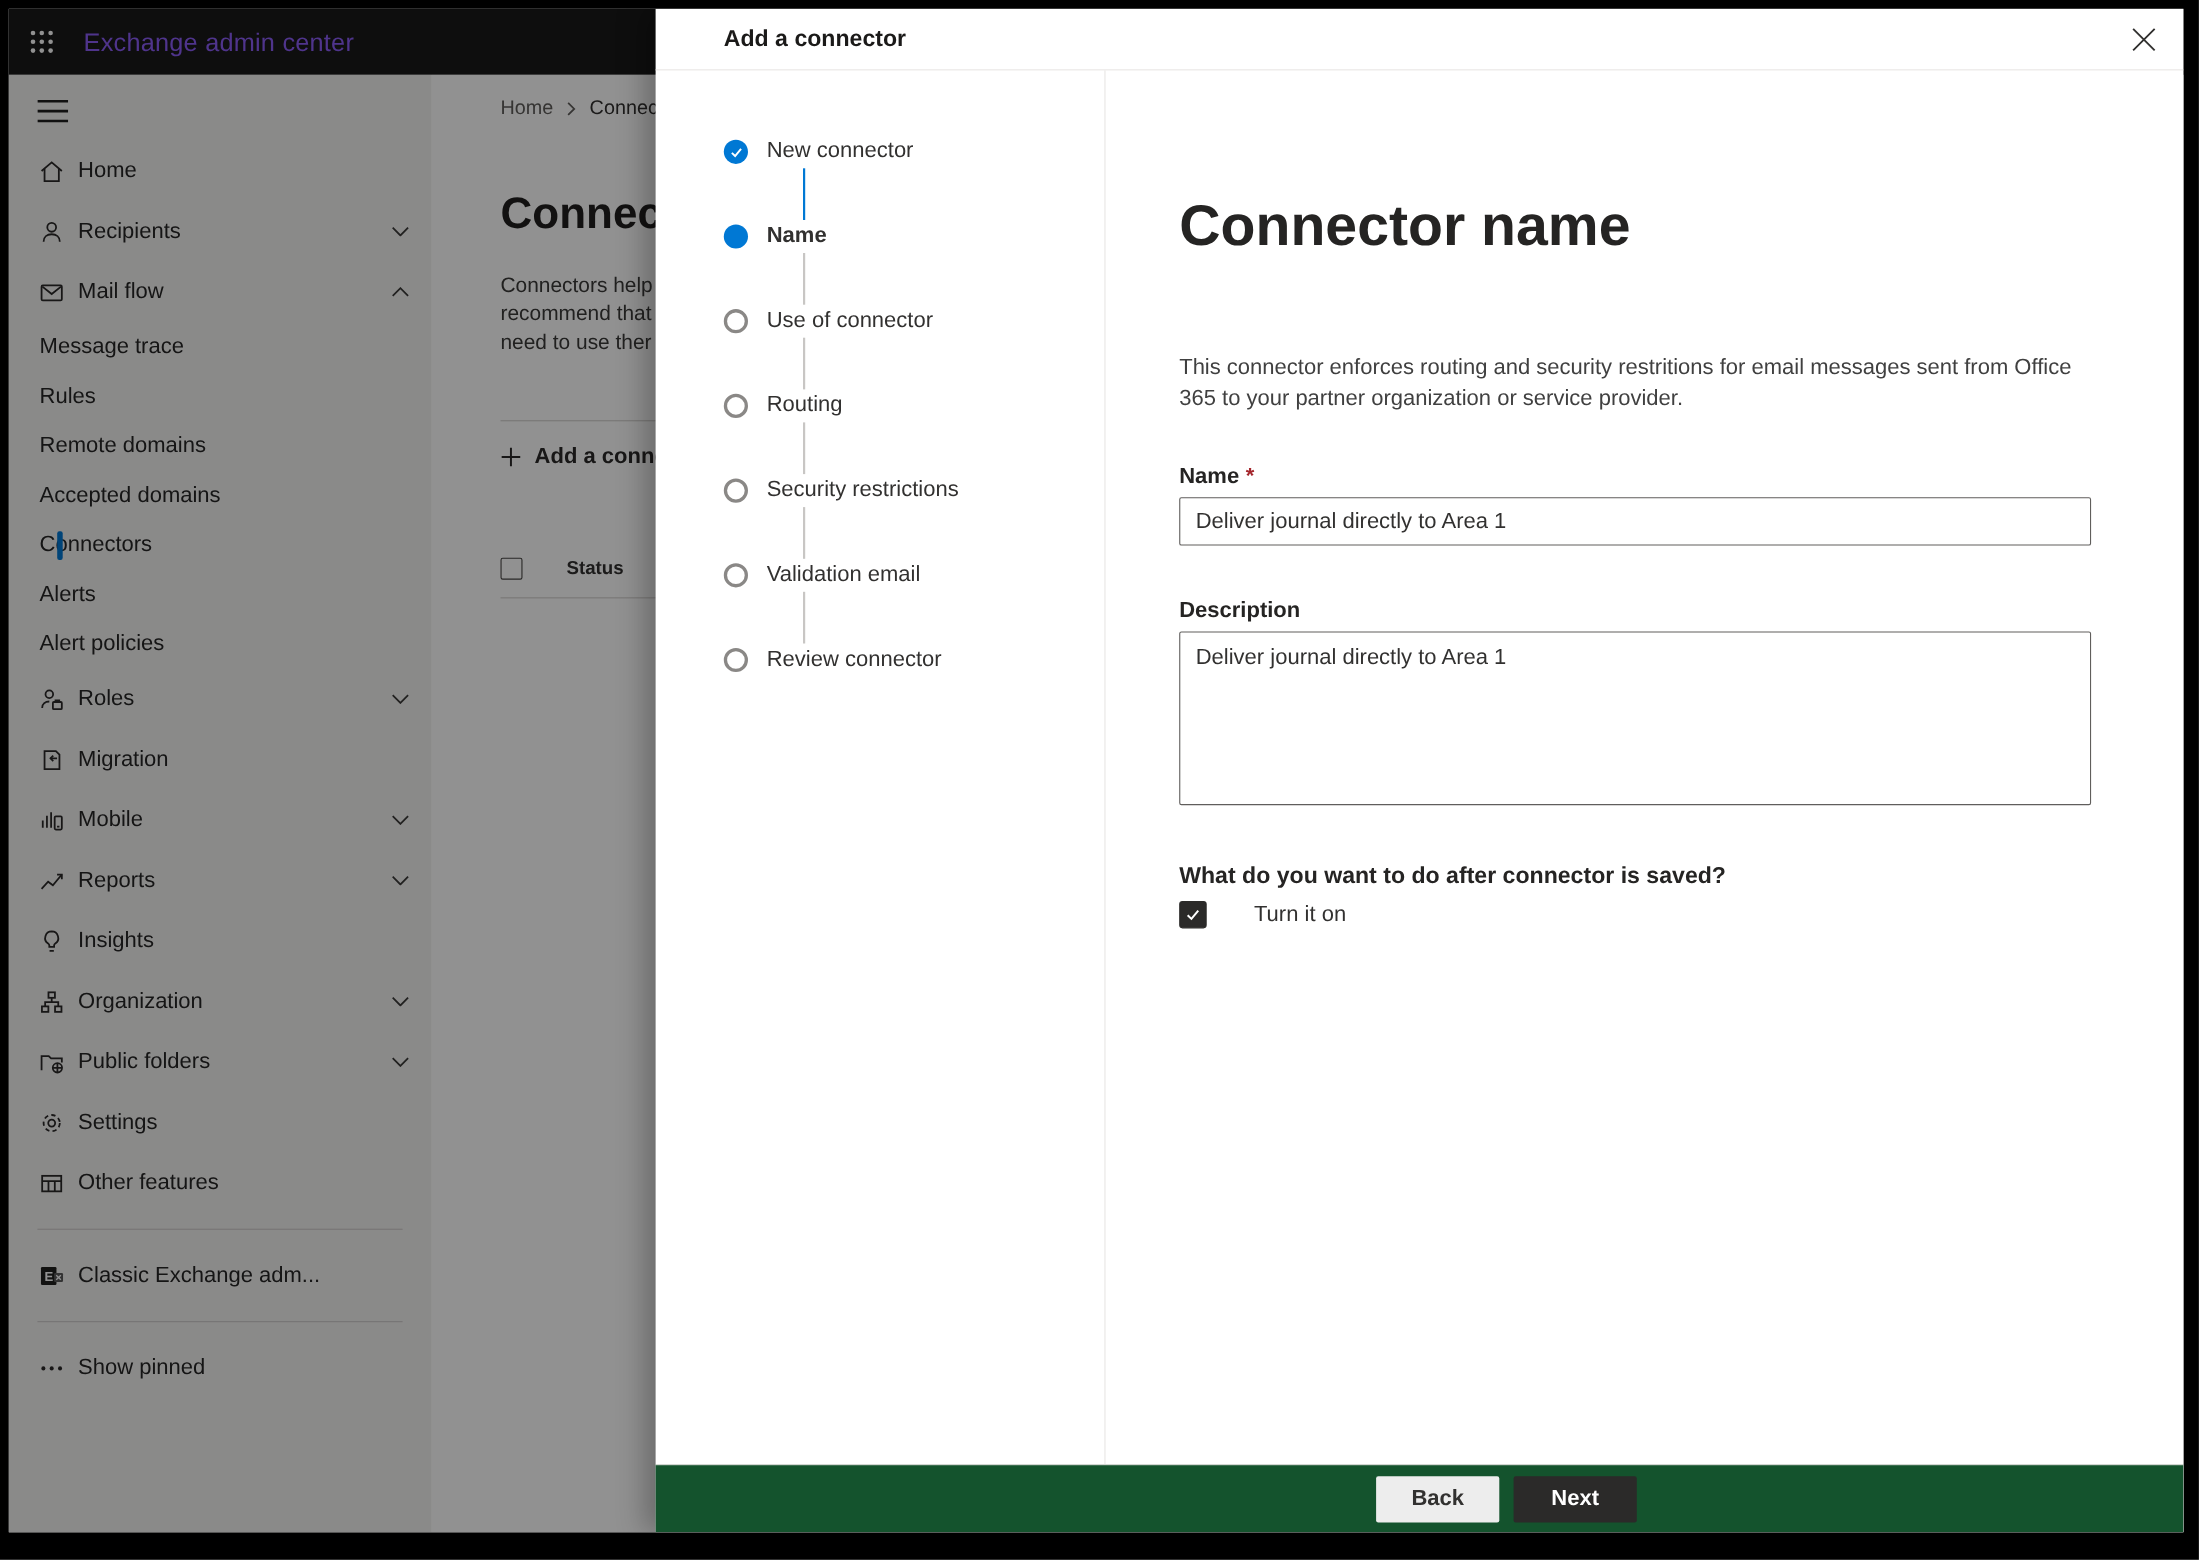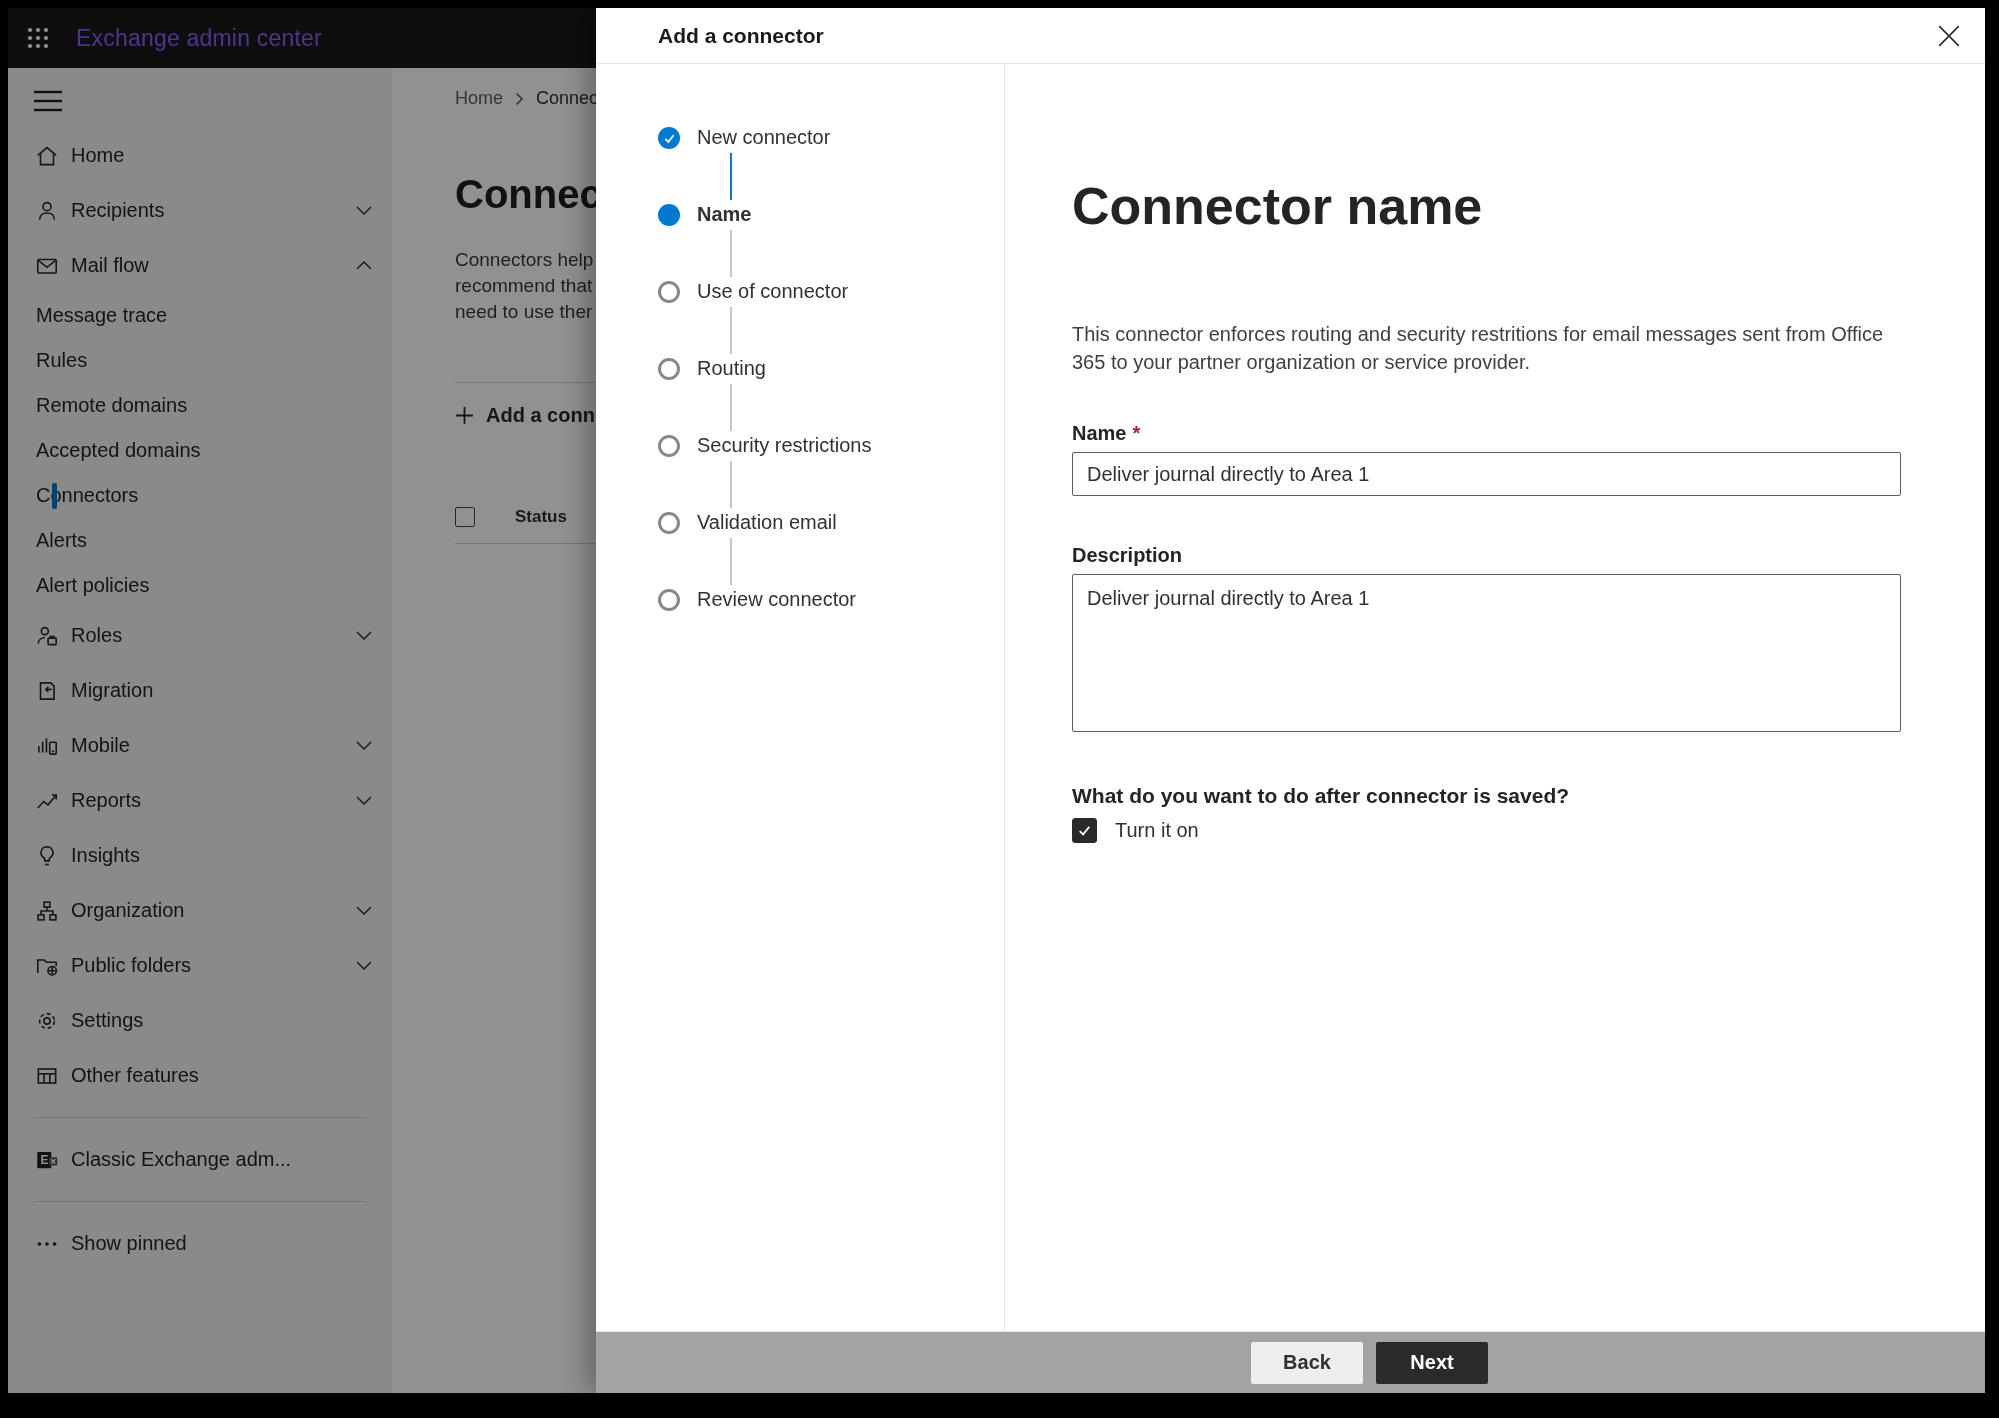--- a/index.html
+++ b/index.html
@@ -76,24 +76,24 @@
   .req { color:#a4262c; font-weight:700; }
   .field-label.desc { margin-top:46px; }
   .text-input { margin-top:6px; width:100%; height:44px; border:1px solid #605e5c; border-radius:2px;
                 font-family:"Liberation Sans", sans-serif; font-size:20px; color:#323130; padding:0 14px; outline:none; background:#fff; }
   .text-area { margin-top:6px; width:100%; height:158px; border:1px solid #605e5c; border-radius:2px; resize:none;
                font-family:"Liberation Sans", sans-serif; font-size:20px; color:#323130; padding:12px 14px; outline:none; background:#fff; }
   .question { margin-top:46px; font-size:21px; line-height:27px; font-weight:700; color:#252423; }
   .check-row { margin-top:9px; display:flex; align-items:center; cursor:pointer; }
   .check-box { width:25px; height:25px; background:#2b2a29; border:1px solid #2b2a29; border-radius:3px;
                display:flex; align-items:center; justify-content:center; flex:none; }
-  .check-label { font-size:20px; color:#323130; margin-left:18px; }
-
-  
-  .dlg-footer { height:62px; flex:none; border-top:1px solid #e5e3e1; display:flex; align-items:center; padding-left:655px; gap:13px; background:#a3a3a3; }
+  .check-label { font-size:20px; color:#323130; margin-left:43px; }
+
+  
+  .dlg-footer { height:62px; flex:none; border-top:1px solid #e5e3e1; display:flex; align-items:center; padding-left:655px; gap:13px; background:#14532d; }
   .btn { height:42px; width:112px; border:none; border-radius:2px; font-family:"Liberation Sans", sans-serif;
          font-size:20px; font-weight:600; cursor:pointer; }
   .btn-back { background:#ededed; color:#323130; }
   .btn-next { background:#2b2a29; color:#ffffff; }
 
   svg { display:block; }
 </style>
 </head>
 <body>
 

